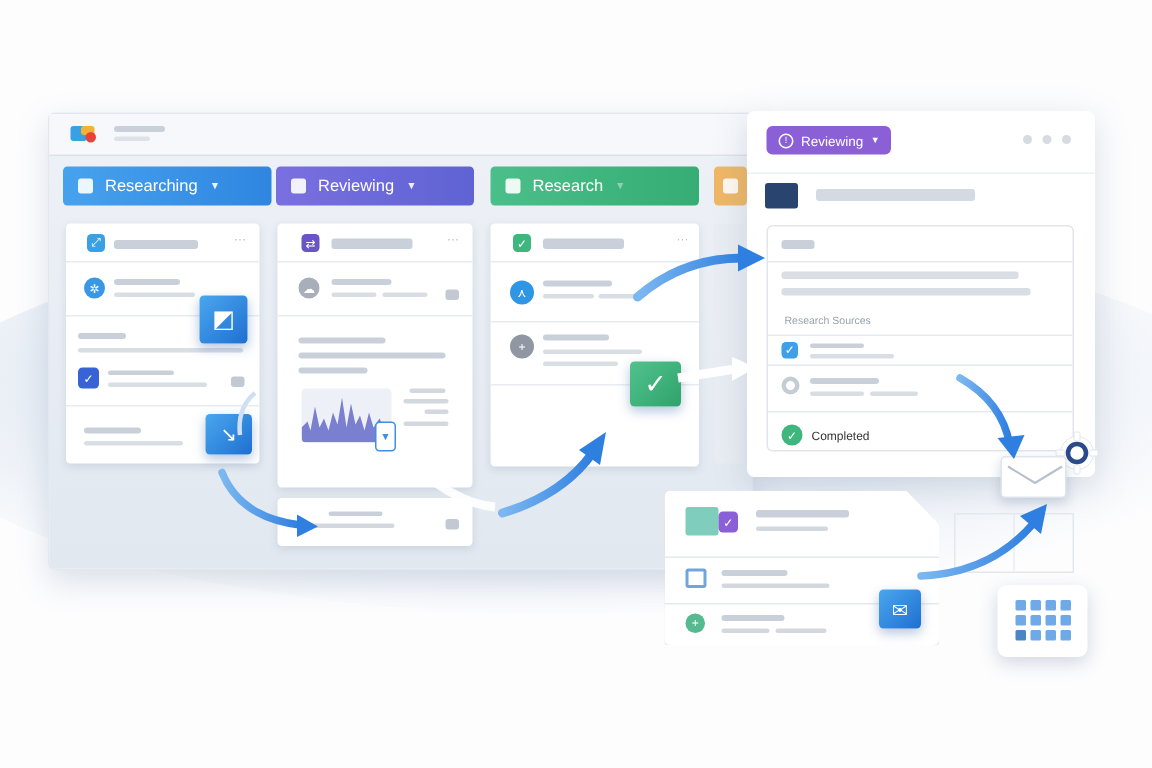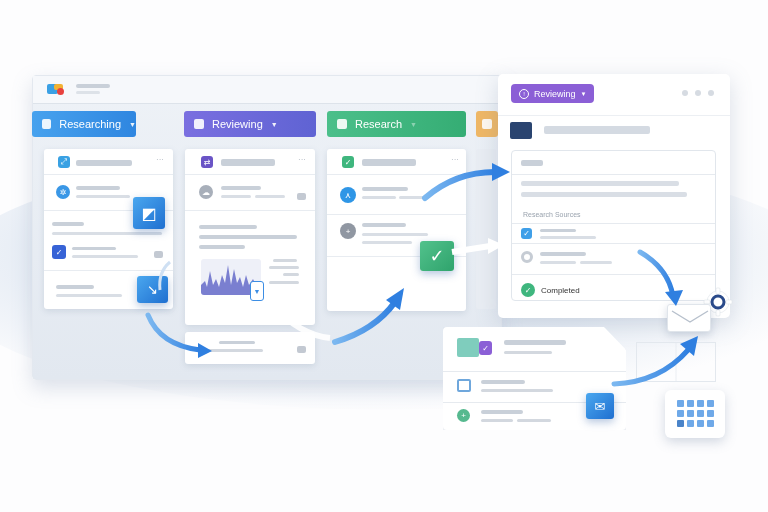--- a/index.html
+++ b/index.html
@@ -48,21 +48,21 @@
     <div class="logo">
         <div class="a"></div>
         <div class="b"></div>
         <div class="c"></div>
       </div>
     <div class="bar" style="left:43px;top:8px;width:34px;"></div>
     <div class="bar" style="left:43px;top:15px;width:24px;height:3px;background:#dde2e8"></div>
   </div>
 </div>
 
-<div class="col-head" style="left:32px;width:104px;background:linear-gradient(90deg,#47a2ee,#2f86e0)">
+<div class="col-head" style="left:42px;width:139px;background:linear-gradient(90deg,#47a2ee,#2f86e0)">
   <span class="ic"></span>
   <span>Researching</span>
   <span class="chev">▼</span>
 </div>
 <div class="col-head" style="left:184px;width:132px;background:linear-gradient(90deg,#7a6fe0,#5f63d3)">
   <span class="ic"></span>
   <span>Reviewing</span>
   <span class="chev">▼</span>
 </div>
 <div class="col-head" style="left:327px;width:139px;background:linear-gradient(90deg,#4bbf8a,#35ad74)">

